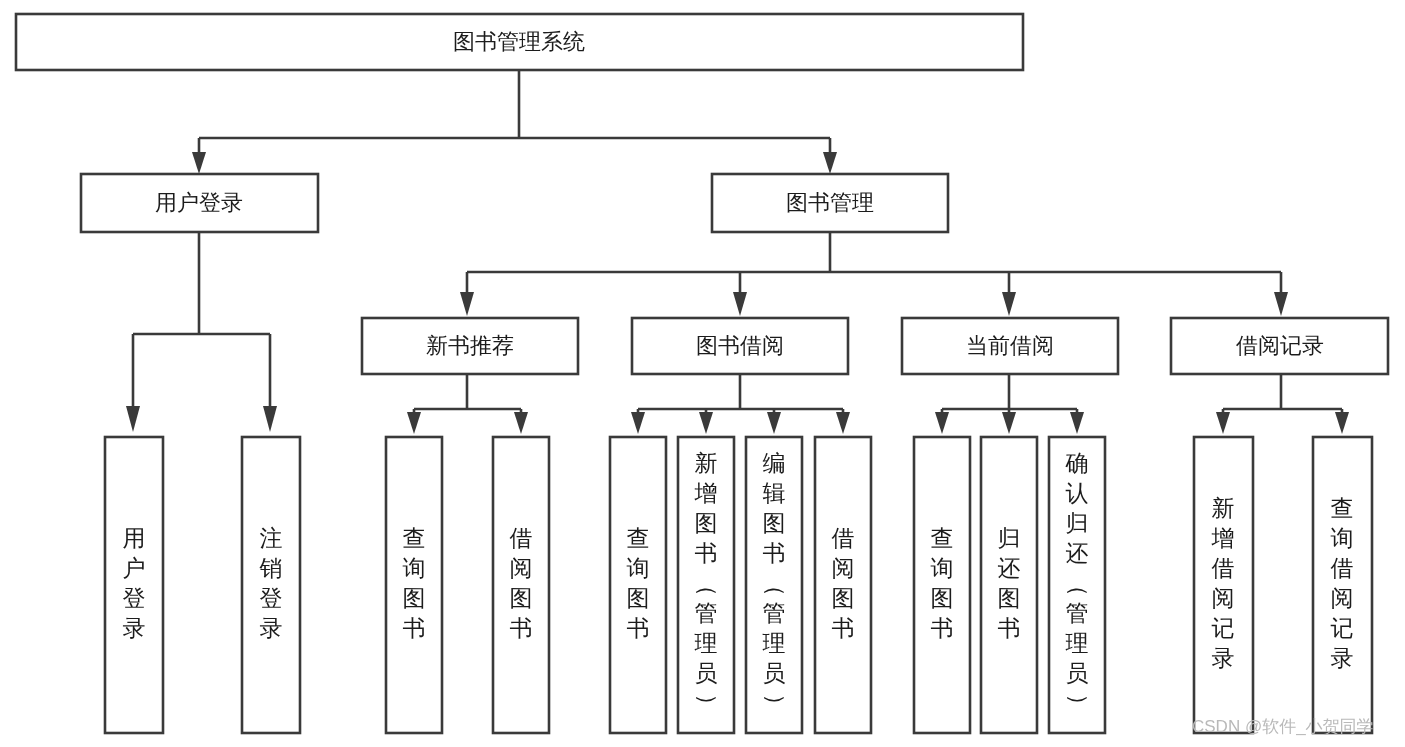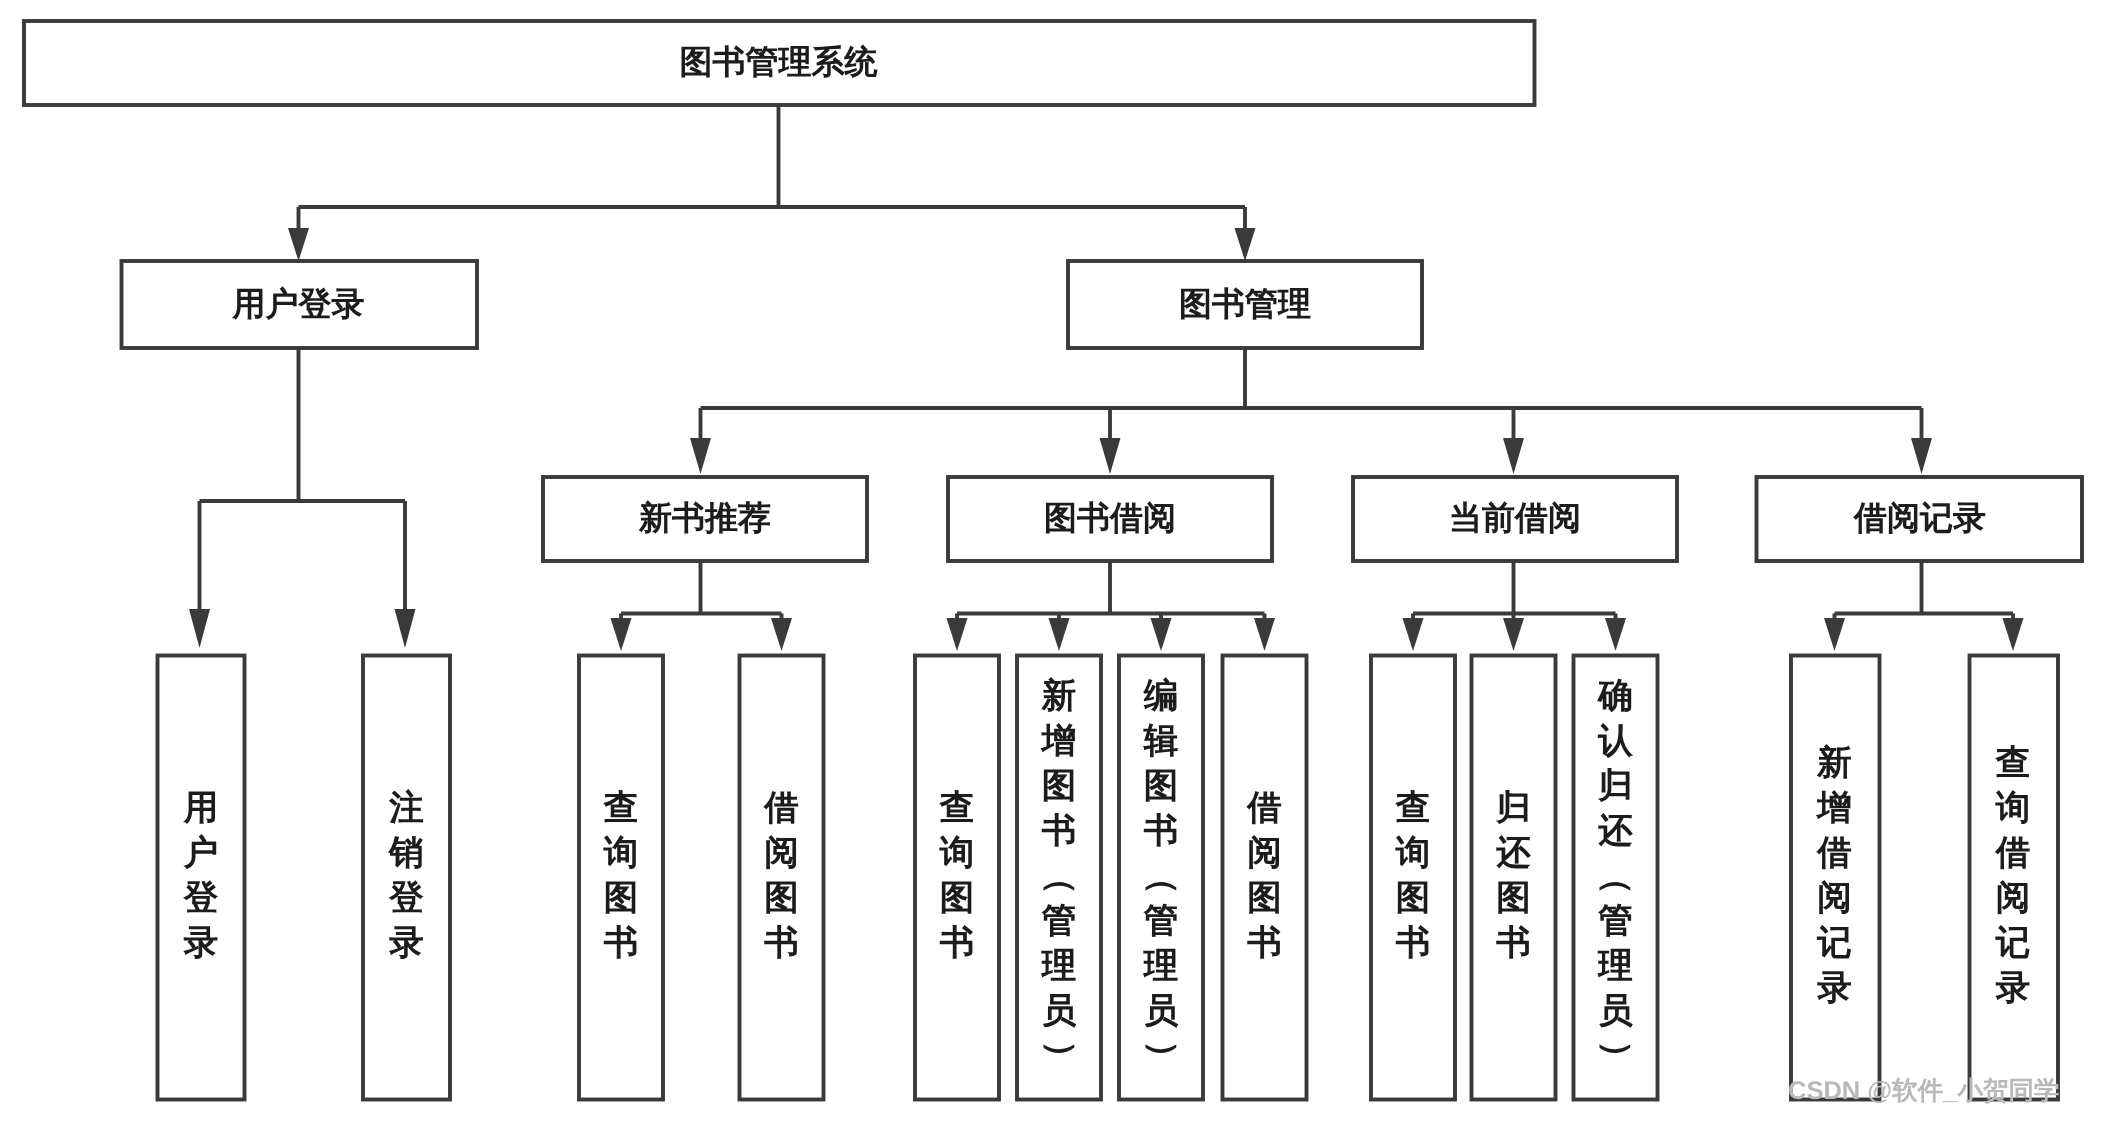--- a/index.html
+++ b/index.html
@@ -14,21 +14,20 @@
     font-family: "Liberation Sans", "DejaVu Sans", sans-serif;
     overflow: hidden;
     position: relative;
   }
   #diagram-root {
     position: absolute;
     left: 0;
     top: 0;
     width: 1405px;
     height: 745px;
-    font-weight: bold;
   }
   svg.flow {
     display: block;
     width: 1405px;
     height: 747px;
     background: #ffffff;
   }
   .node-box {
     fill: #ffffff;
     stroke: #3a3a3a;

